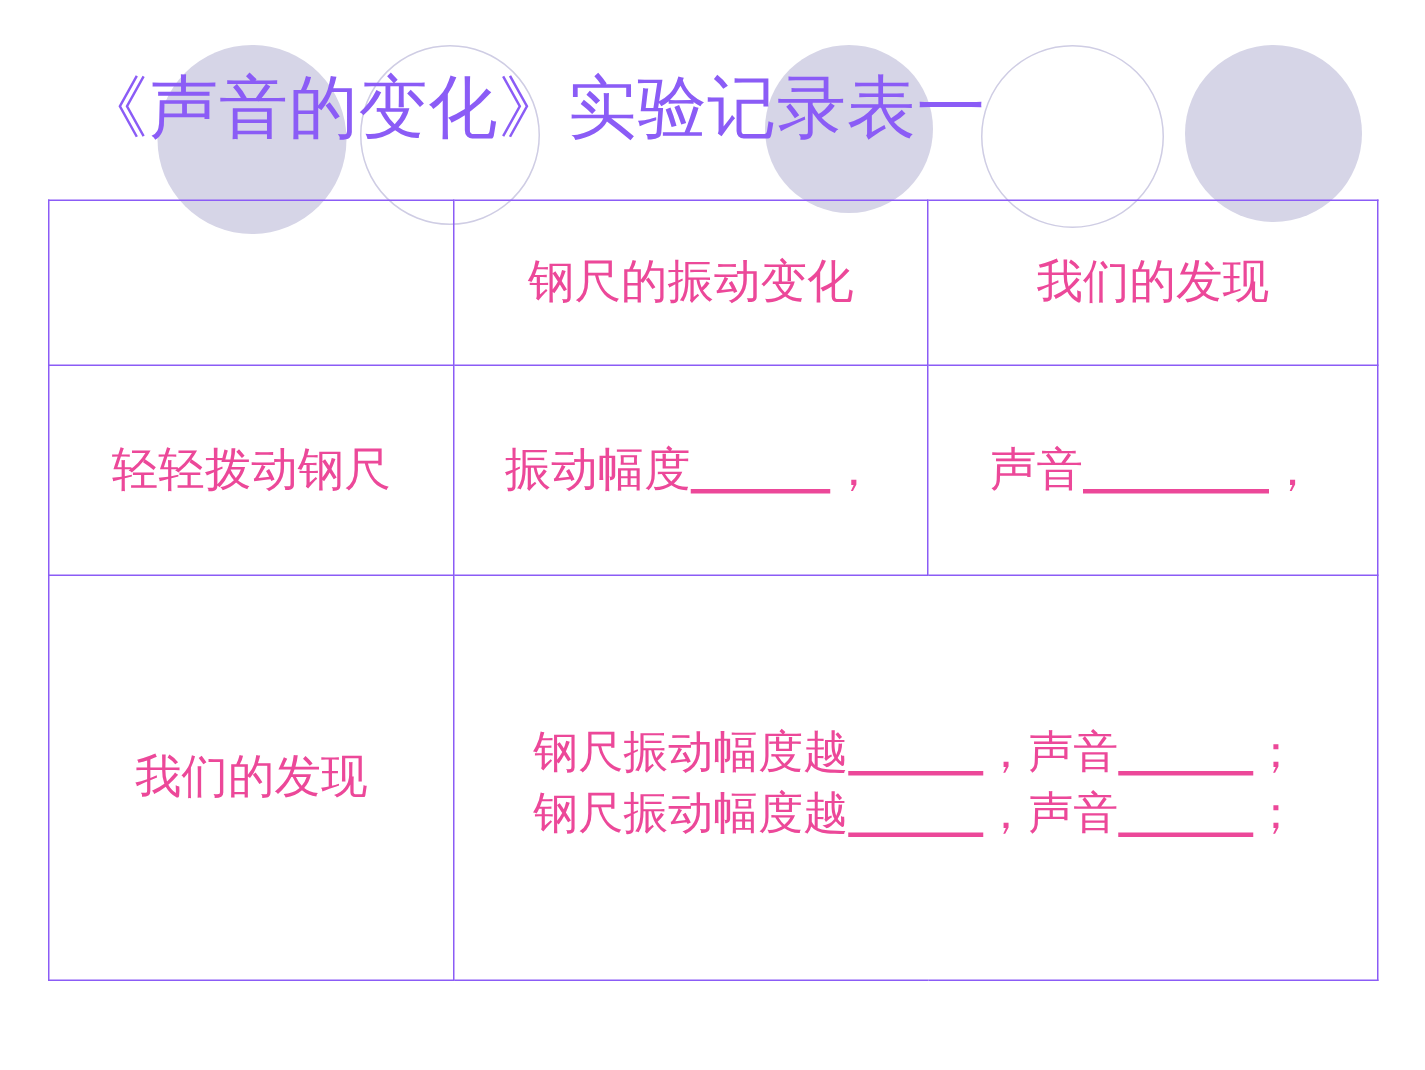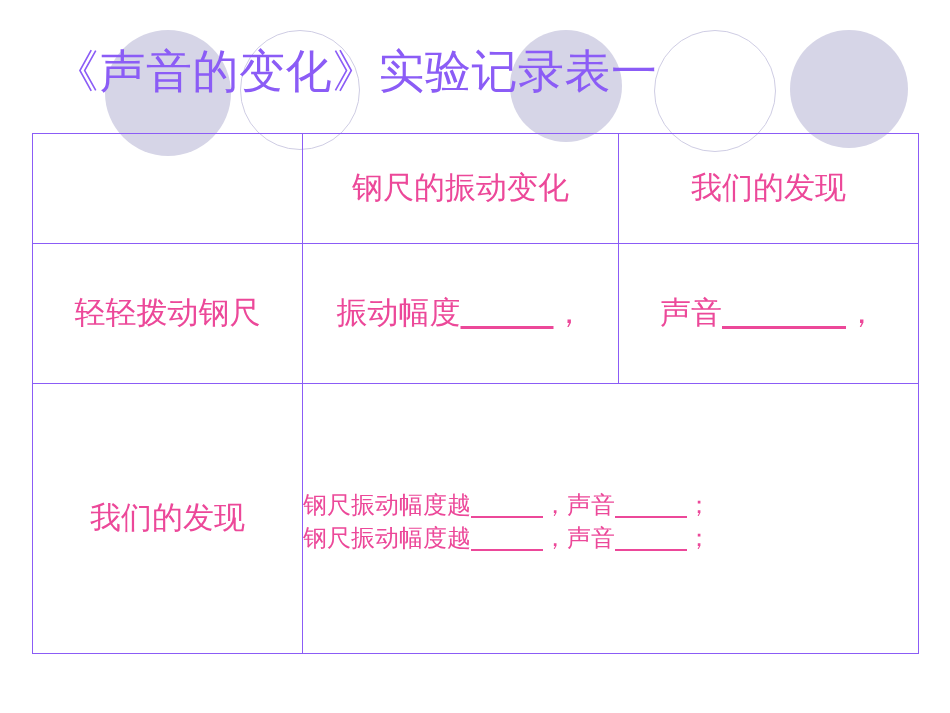--- a/index.html
+++ b/index.html
@@ -113,22 +113,23 @@
 
   .cell-finding {
     text-align: left;
     padding-left: 6px;
     padding-right: 2px;
     vertical-align: top;
   }
   .finding-inner {
     padding-top: 8px;
     line-height: 1.38;
-    font-size: 24px;
+    font-size: 30px;
     word-break: break-all;
+    text-align: center;
   }
   .blank-u {
     text-decoration: underline;
     text-underline-offset: 3px;
   }
   .nowrapline { white-space: normal; }
 </style>
 </head>
 <body>
 

